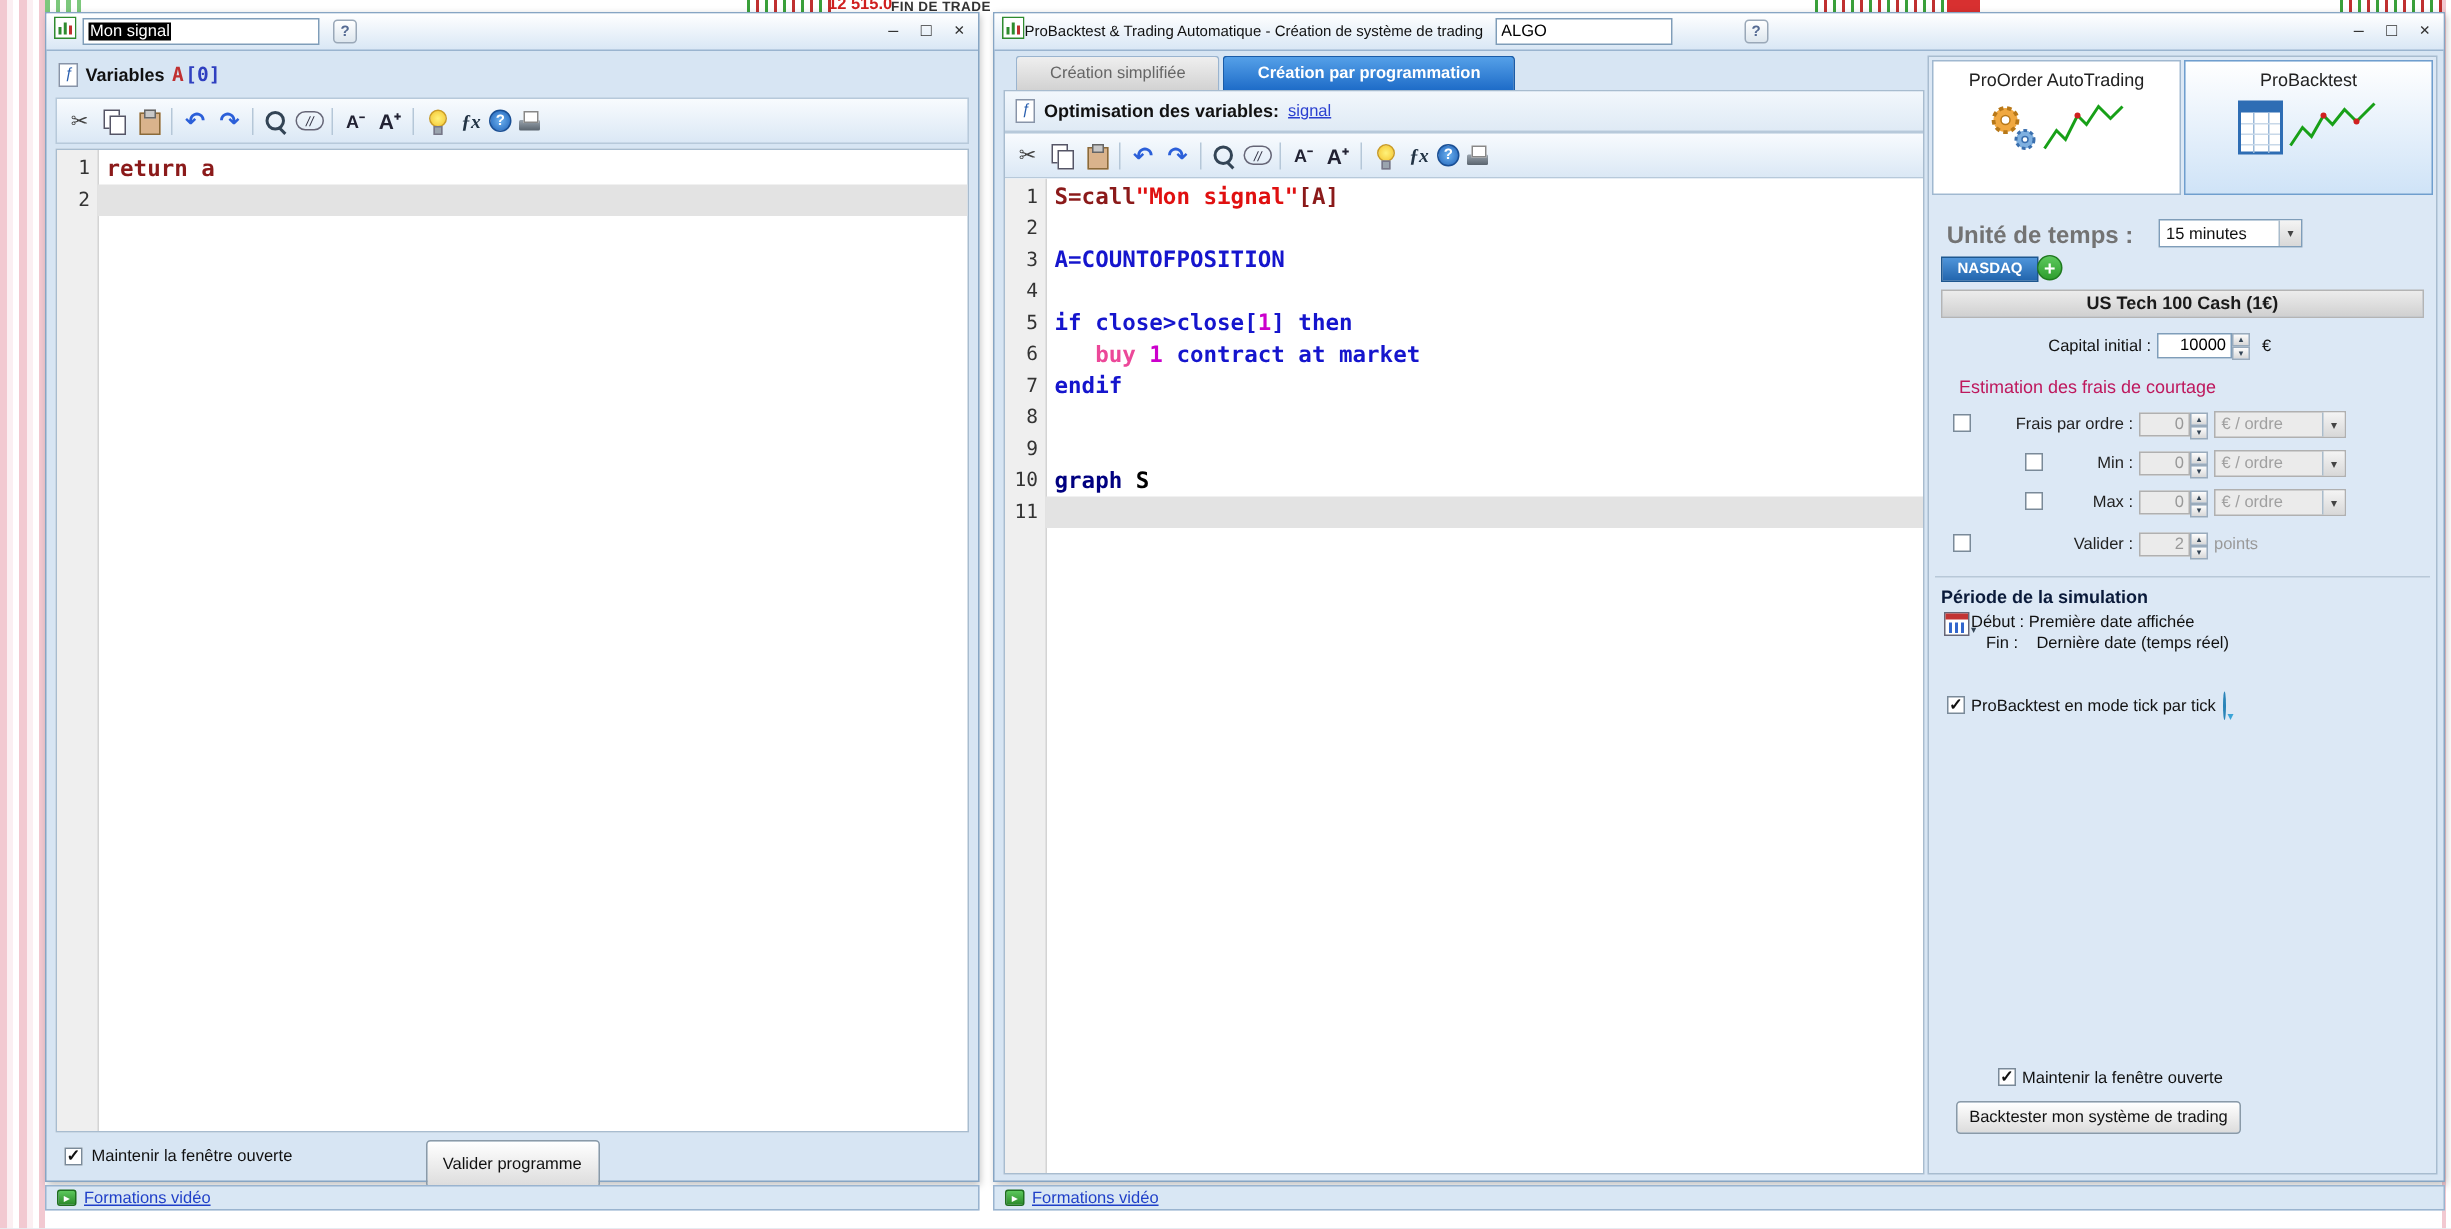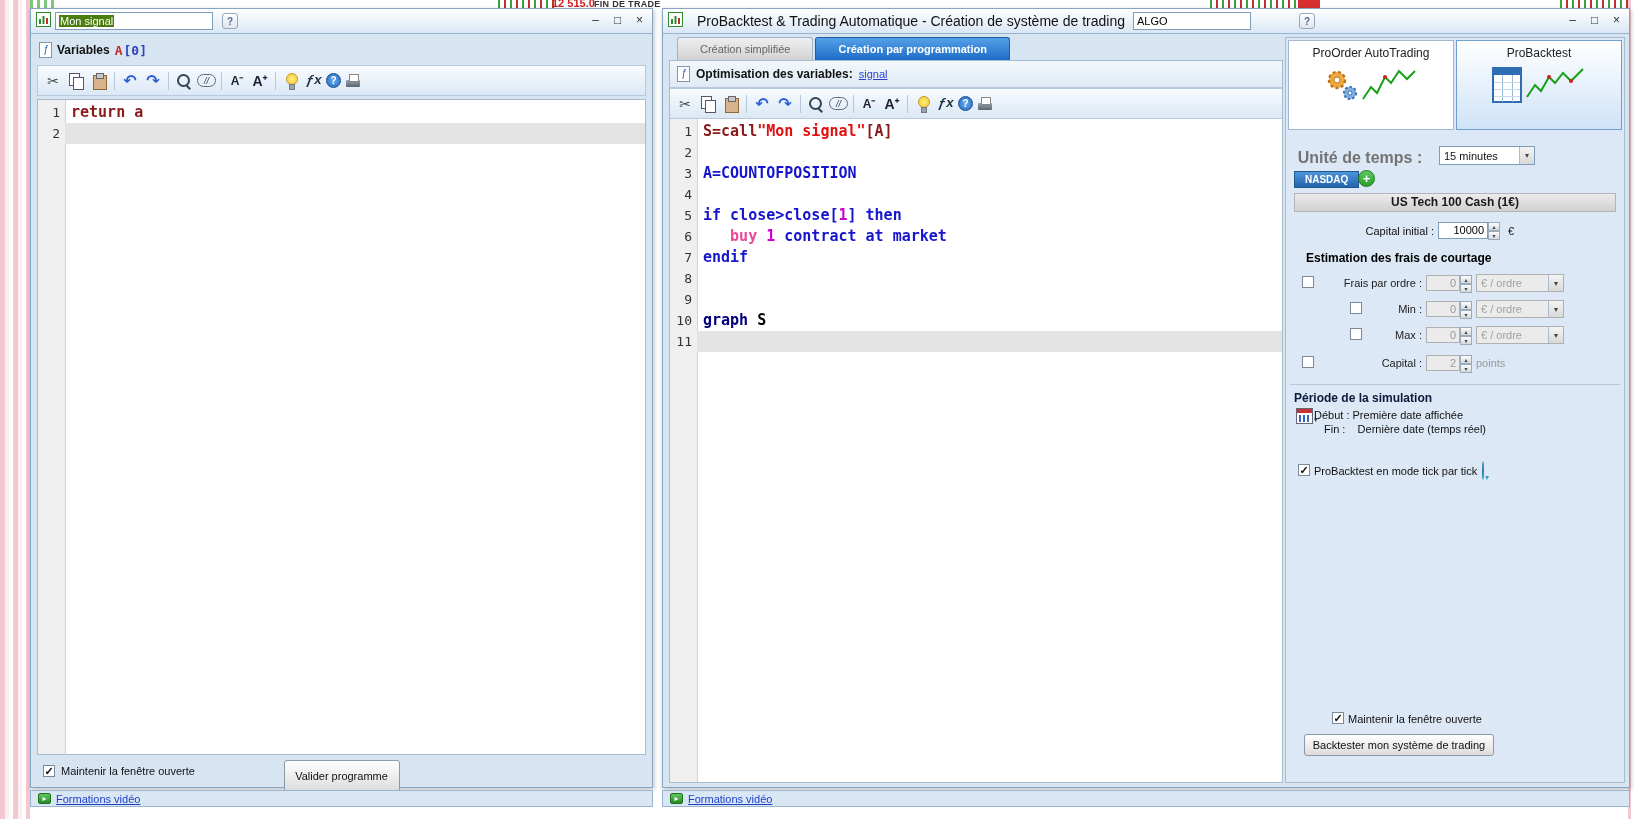--- a/index.html
+++ b/index.html
@@ -23,24 +23,24 @@
     background:repeating-linear-gradient(90deg,#7cc87c 0 3px,#fff 3px 7px)}
 
   
   .window{position:absolute;top:8px;background:#d7e5f3;border:1px solid #87a5c3;box-shadow:1px 2px 5px rgba(0,0,0,.25)}
   #win-left{left:30px;width:623px;height:780px}
   #win-right{left:662px;width:968px;height:780px}
 
   .titlebar{position:absolute;left:0;right:0;top:0;height:25px;
     background:linear-gradient(#ffffff,#d9e7f5);border-bottom:1px solid #9ab4cf;
     display:flex;align-items:center;padding:0 5px}
-  .app-title{font-size:14px;color:#111;margin-left:14px;white-space:nowrap}
+  .app-title{font-size:10px;color:#111;margin-left:0;white-space:nowrap}
   .tb-input{height:18px;border:1px solid #7f9db9;background:#fff;font-size:11px;padding:0 3px;
     font-family:"Liberation Sans",sans-serif;display:flex;align-items:center}
-  .selected-text{background:#4d7c0f;color:#fff;padding:0 1px}
+  .selected-text{background:#000000;color:#fff;padding:0 1px}
   .help-badge{width:16px;height:16px;border:1px solid #9aa8b8;border-radius:3px;
     background:linear-gradient(#ffffff,#dde6ee);font-size:10px;color:#556a92;font-weight:bold;
     display:flex;align-items:center;justify-content:center}
   .win-controls{position:absolute;right:5px;top:4px;display:flex;gap:7px}
   .win-ctl{width:15px;height:16px;font-size:12px;color:#333;text-align:center;line-height:15px;cursor:default}
 
   
   .edit-toolbar{position:absolute;background:linear-gradient(#f8fbfe,#dbe8f5);
     border:1px solid #b7c9da;display:flex;align-items:center;padding:0 4px;gap:1px}
   .ticon{width:22px;height:20px;display:flex;align-items:center;justify-content:center;
@@ -54,21 +54,21 @@
   .icon-paste::after{content:"";position:absolute;left:8px;top:2px;width:6px;height:4px;border:1px solid #666;background:#c8c8c8}
   .icon-search::before{content:"";position:absolute;left:4px;top:3px;width:9px;height:9px;border:2px solid #345;border-radius:50%}
   .icon-search::after{content:"";position:absolute;left:13px;top:13px;width:6px;height:2px;background:#345;transform:rotate(45deg);transform-origin:left center}
   .icon-comment{width:19px;height:13px;border:1px solid #667;border-radius:8px;font-size:9px;
     font-style:italic;color:#334;margin:0 1px}
   .icon-fontsmall{font-size:12px;font-weight:bold;color:#223}
   .icon-fontbig{font-size:14px;font-weight:bold;color:#223}
   .icon-bulb::before{content:"";position:absolute;left:6px;top:2px;width:10px;height:10px;border-radius:50%;
     background:radial-gradient(#fff27a,#f4c430);border:1px solid #c89b28}
   .icon-bulb::after{content:"";position:absolute;left:9px;top:13px;width:4px;height:4px;background:#9aa4ae;border:1px solid #778}
-  .icon-fx{font-style:italic;font-family:Liberation Mono, monospace;font-size:13px;color:#234;font-weight:bold}
+  .icon-fx{font-style:italic;font-family:Liberation Serif, serif;font-size:13px;color:#234;font-weight:bold}
   .icon-help{width:15px;height:15px;border-radius:50%;background:radial-gradient(#6db2f0,#1f62b8);
     color:#fff;font-size:10px;font-weight:bold;border:1px solid #1a4f94}
   .icon-print::before{content:"";position:absolute;left:4px;top:9px;width:14px;height:7px;
     background:linear-gradient(#9aa4ae,#5a646e);border-radius:1px}
   .icon-print::after{content:"";position:absolute;left:7px;top:3px;width:8px;height:6px;background:#fff;border:1px solid #888}
 
   .editor{position:absolute;background:#fff;border:1px solid #a8bccf;overflow:hidden;padding-top:2px}
   .editor::before{content:"";position:absolute;left:0;top:0;bottom:0;width:27px;background:#efefef;border-right:1px solid #d4d4d4}
   .cline{display:flex;height:21px;line-height:21px;position:relative}
   .lnum{width:27px;min-width:27px;text-align:right;padding-right:5px;
@@ -139,21 +139,21 @@
   .plabel{font-size:11px;color:#111}
   #cap-label{top:187px;left:0;width:148px;text-align:right}
   .tinput{border:1px solid #7f9db9;background:#fff;font-size:11px;color:#000;text-align:right;padding:0 3px;line-height:15px}
   .tinput.disabled{background:#ebebeb;color:#999;border-color:#b0b0b0}
   #cap-input{top:184px;left:152px;width:50px;height:17px}
   .spin{display:inline-flex;flex-direction:column;width:12px}
   .spin i{display:block;height:9px;font-style:normal;font-size:6px;line-height:8px;text-align:center;
     color:#345;background:linear-gradient(#fdfdfd,#d8d8d8);border:1px solid #9aabbc}
   #cap-spin{top:184px;left:202px}
   #cap-cur{top:187px;left:222px}
-  #fees-title{top:213px;left:20px;font-size:12px;font-weight:bold;color:#000000}
+  #fees-title{top:213px;left:20px;font-size:12px;font-weight:normal;color:#be185d}
   .fee-row{left:0;right:0;height:20px}
   #fee-row-0{top:236px}#fee-row-1{top:262px}#fee-row-2{top:288px}
   .fee-row .cb{position:absolute;top:2px;left:64px}
   #fee-row-0 .cb{left:16px}
   .fee-label{position:absolute;left:0;width:136px;text-align:right;top:3px;font-size:11px;color:#222}
   .fee-input{position:absolute;left:140px;top:1px;width:34px;height:16px}
   .fee-spin{position:absolute;left:174px;top:1px}
   .fee-select{position:absolute;left:190px;top:0;width:88px;height:18px;background:#ebebeb;color:#a0a0a0;border-color:#b0b0b0}
   #spread-row{top:316px;left:0;right:0;height:20px}
   #spread-row .cb{position:absolute;left:16px;top:2px}
@@ -454,21 +454,21 @@
             <i>▾</i>
           </span>
         <div class="select fee-select">
           <span class="sel-text">€ / ordre</span>
           <span class="sel-arrow">▾</span>
         </div>
       </div>
 
       <div class="abs" id="spread-row">
         <span class="cb"></span>
-        <span class="fee-label">Capital :</span>
+        <span class="fee-label">Valider :</span>
         <div class="tinput disabled fee-input">2</div>
         <span class="spin fee-spin">
             <i>▴</i>
             <i>▾</i>
           </span>
         <span id="spread-unit">points</span>
       </div>
 
       <div class="abs" id="panel-divider"></div>
       <span class="abs" id="period-title">Période de la simulation</span>

